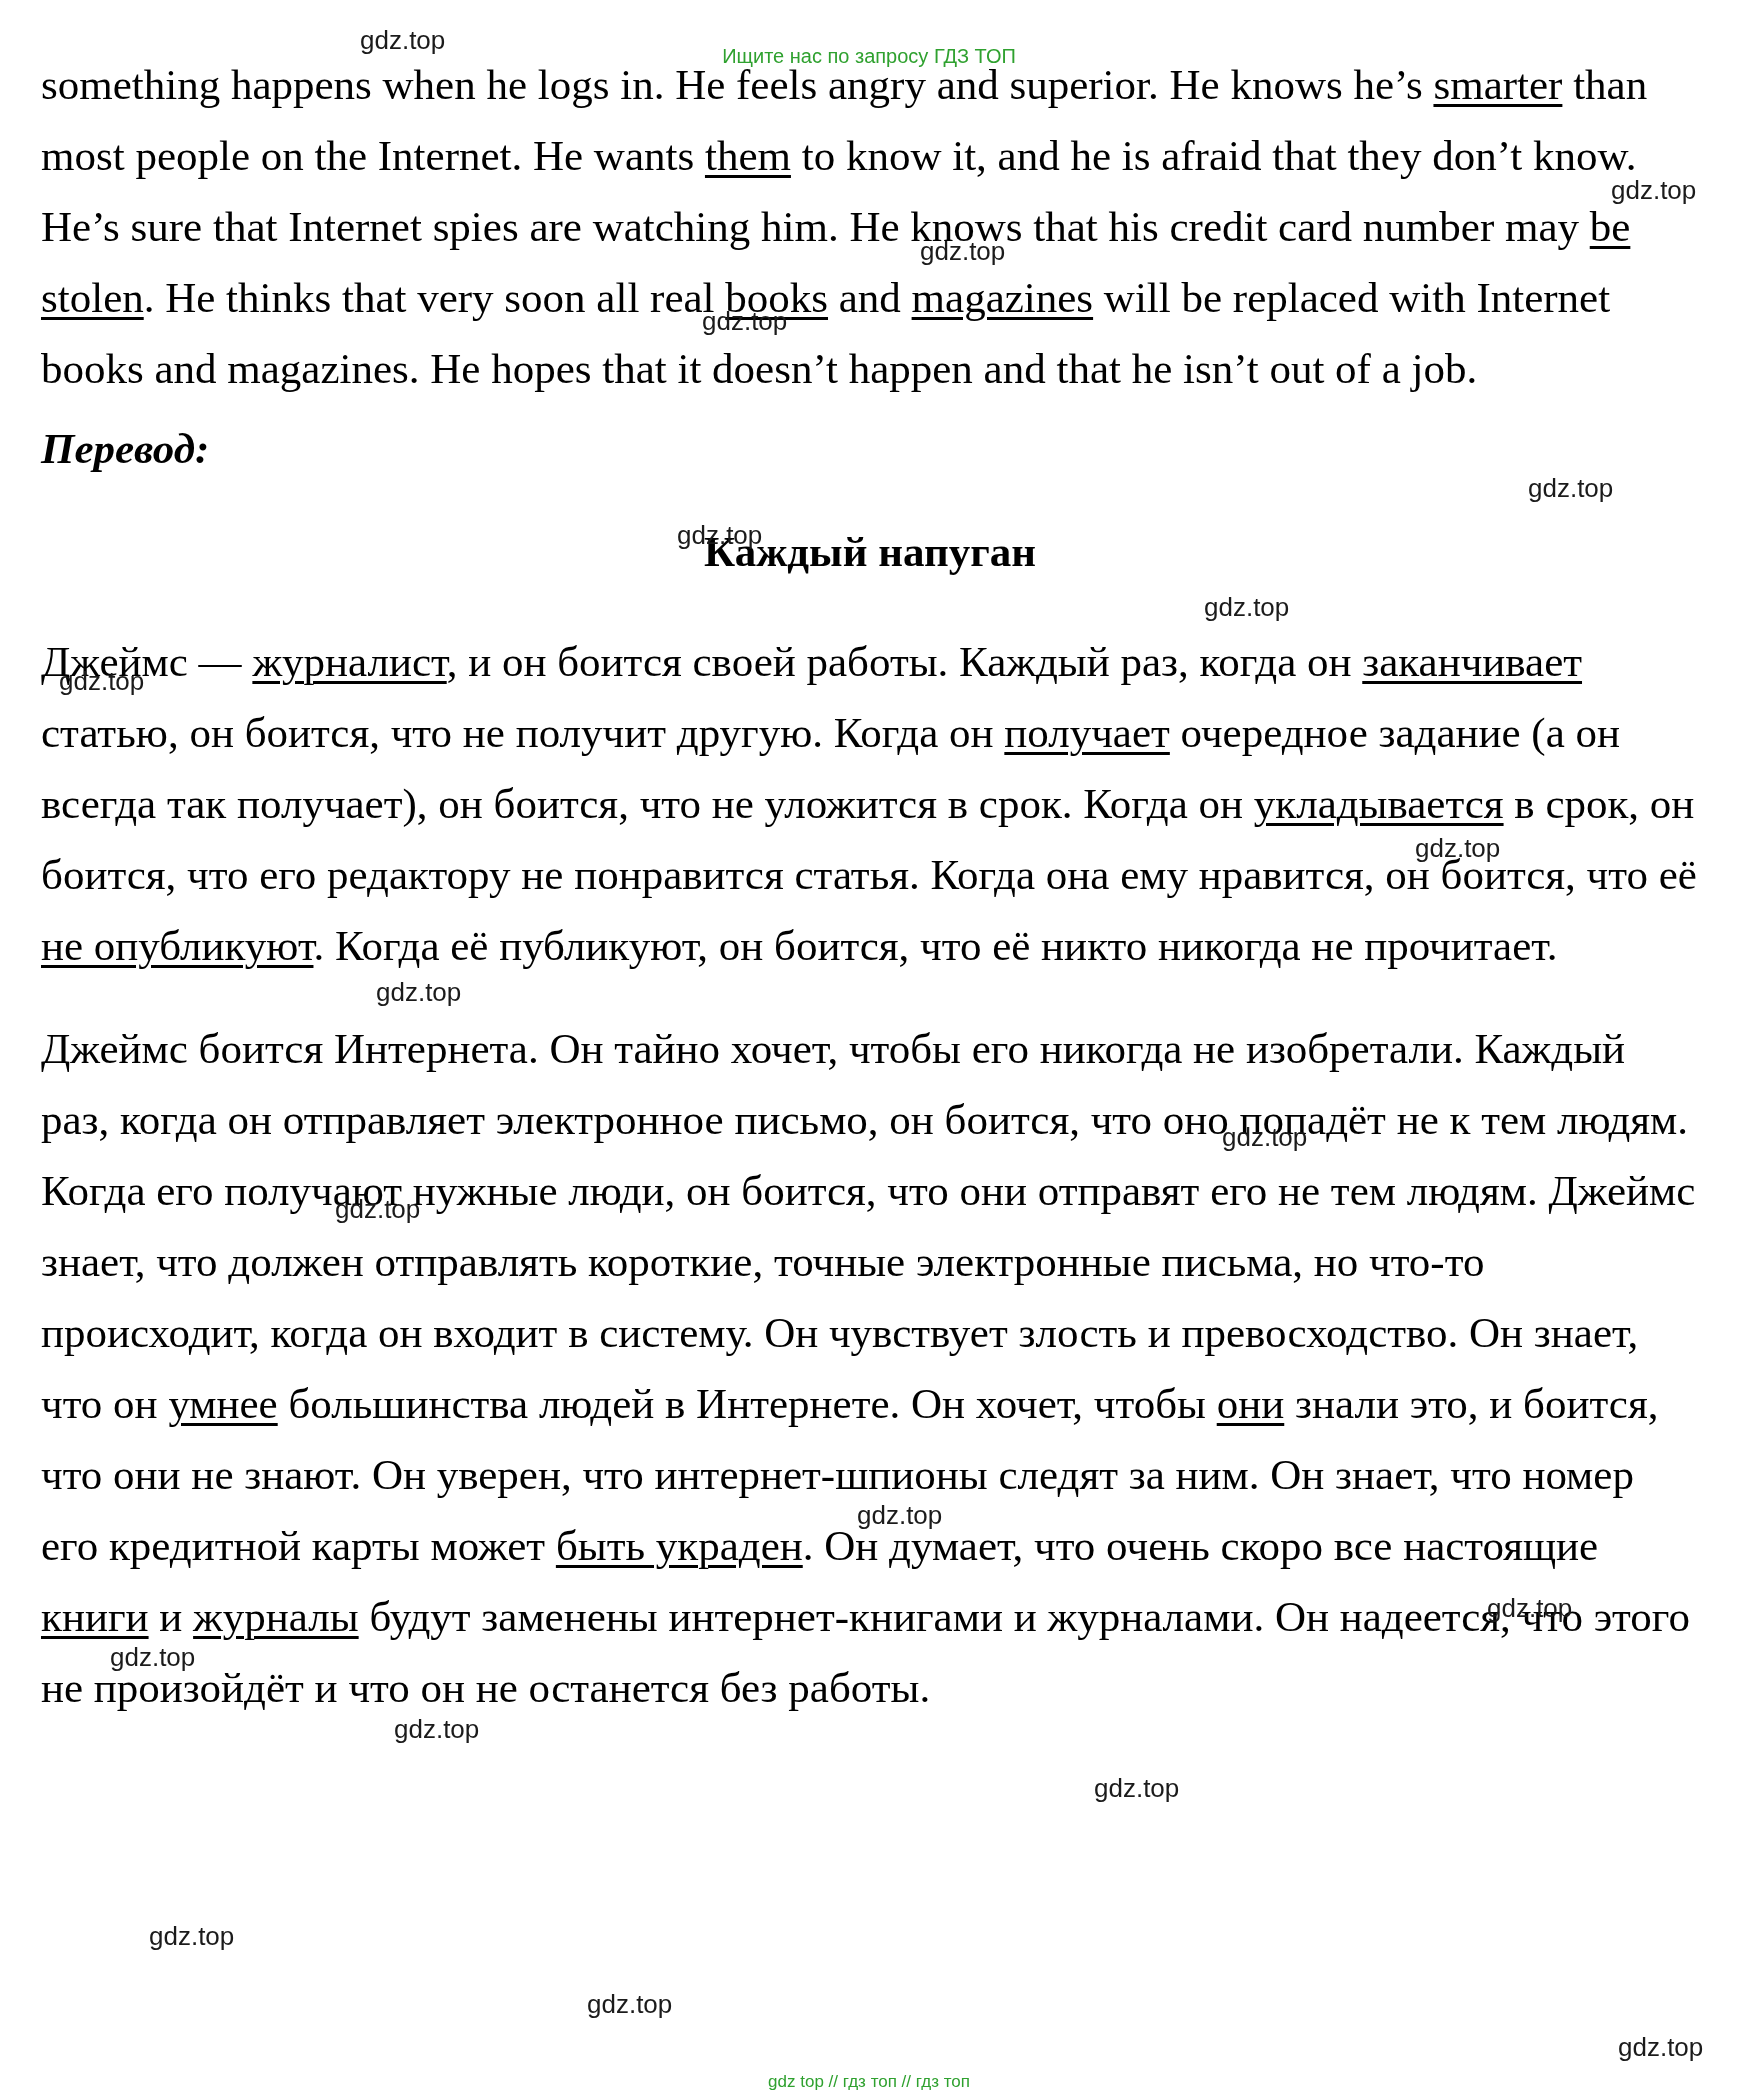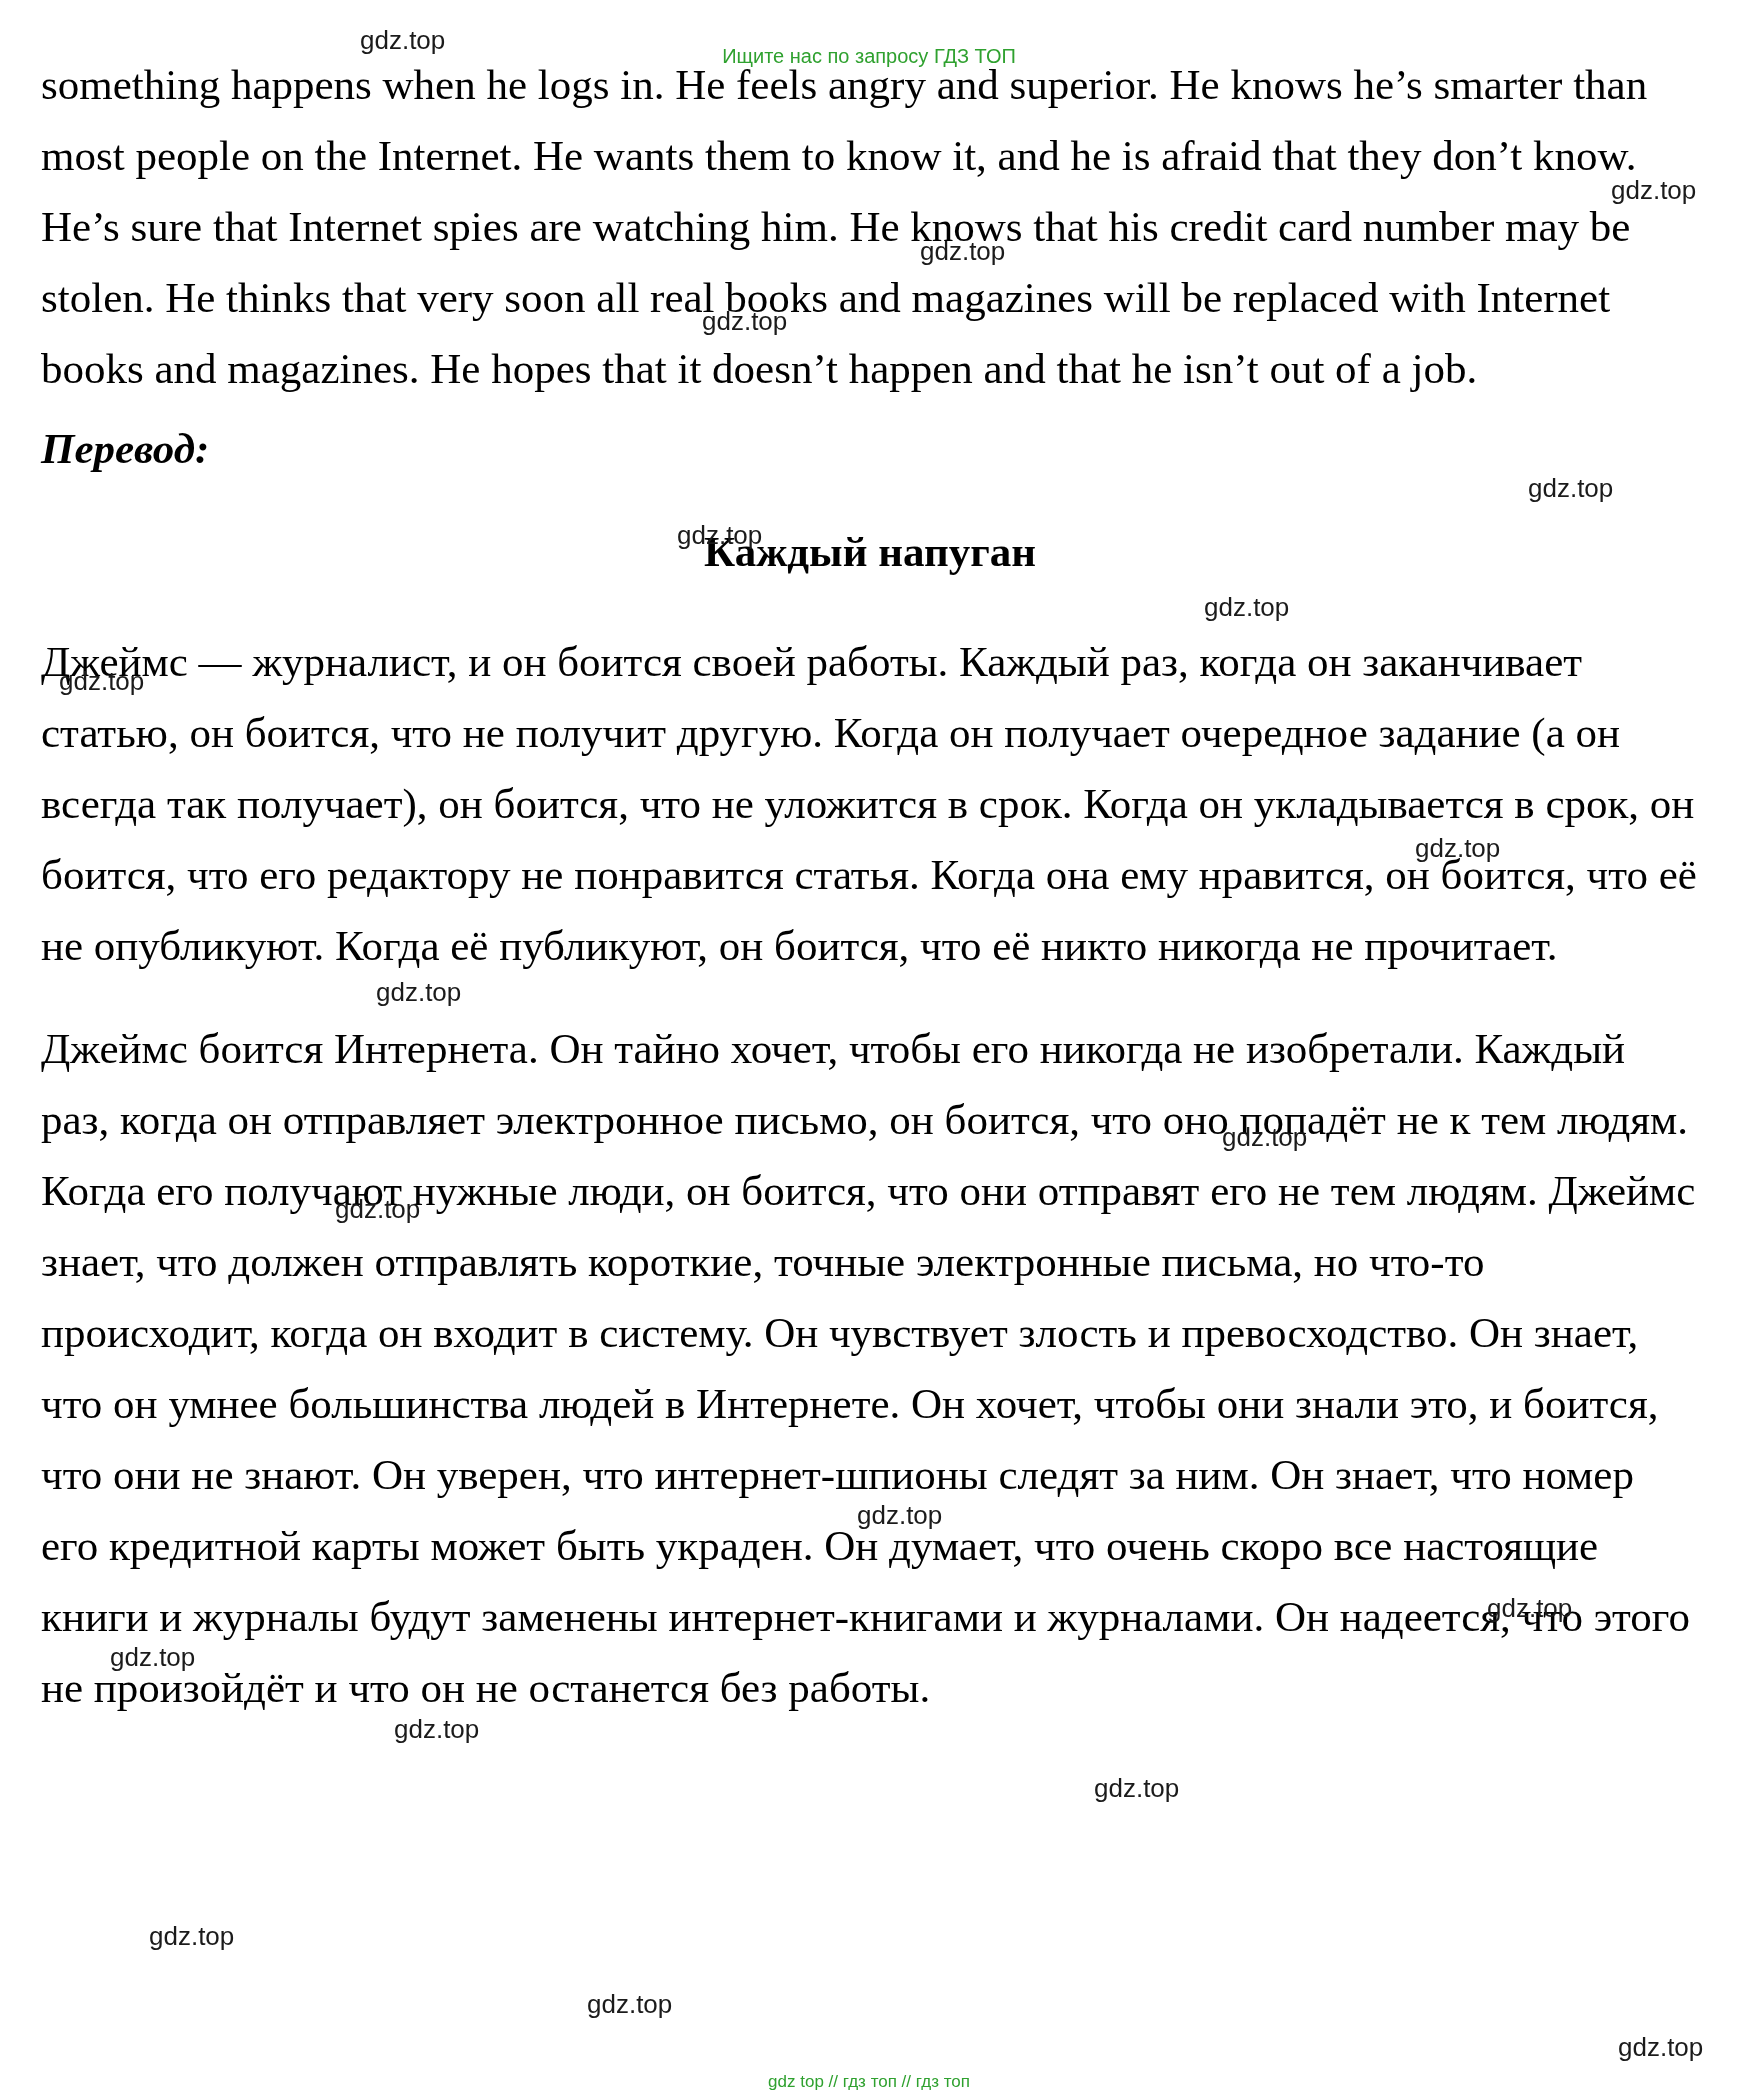--- a/index.html
+++ b/index.html
@@ -42,20 +42,21 @@
   }
   .title {
     font-weight: bold;
     font-size: 43px;
     line-height: 71px;
     text-align: center;
     margin: 0 0 39px 0;
   }
   .para.ru1 { margin-bottom: 31.5px; }
   .u {
+    text-decoration: underline;
     text-decoration-thickness: 2.7px;
     text-underline-offset: 5.4px;
     margin-top: 34px;
   }
   #watermarks {
     position: absolute;
     inset: 0;
     pointer-events: none;
   }
   .wm {

